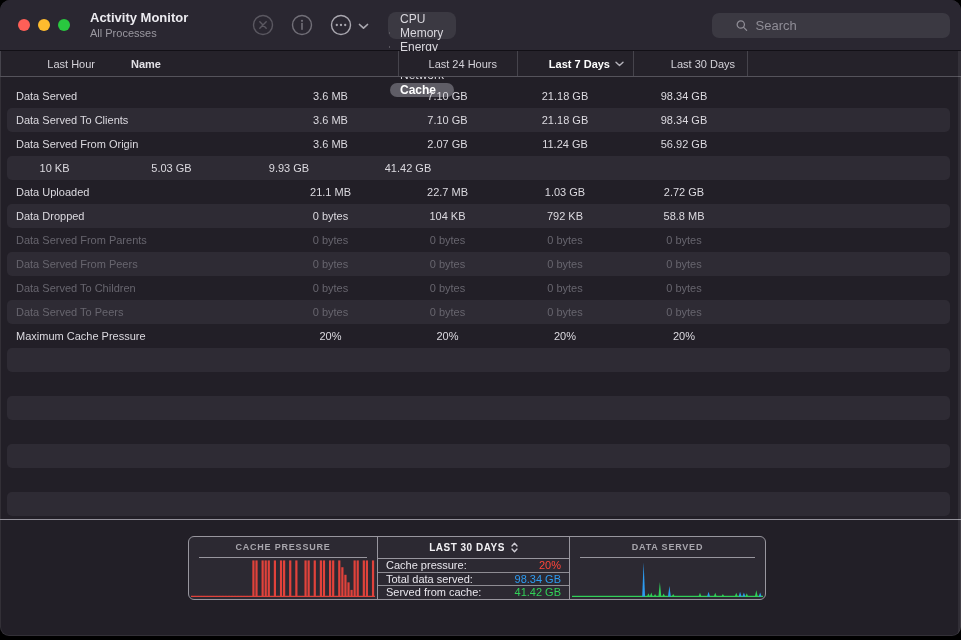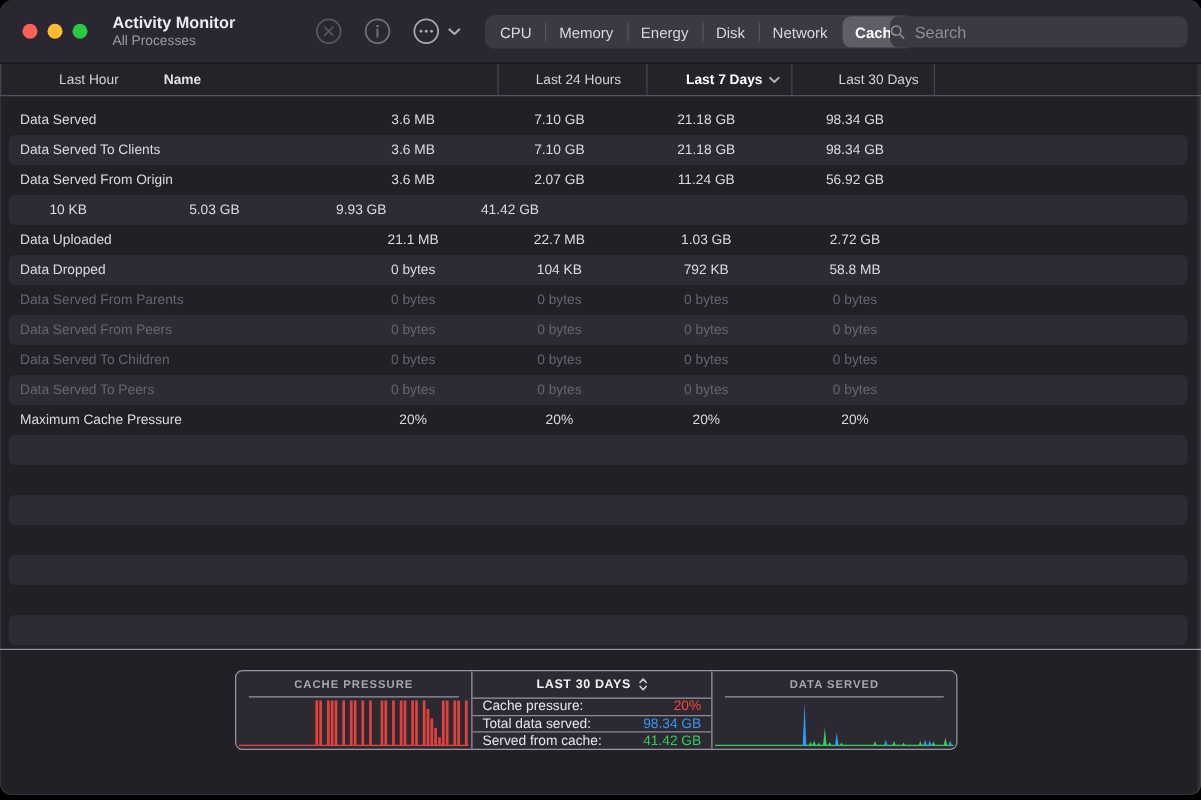--- a/index.html
+++ b/index.html
@@ -16,28 +16,28 @@
   .light.red{background:#ff5f57;}.light.yellow{background:#febc2e;}.light.green{background:#29c83f;}
   .titleblock{position:absolute;left:90px;top:9px;}
   .apptitle{font-size:13px;font-weight:bold;color:#ecebf0;line-height:17px;}
   .subtitle{font-size:11px;color:#9b99a1;line-height:14px;}
   .tb-buttons{position:absolute;left:252px;top:14px;display:flex;align-items:center;}
   .circbtn{width:22px;height:22px;border-radius:50%;display:flex;align-items:center;justify-content:center;}
   .tb-chevron{margin-left:6px;}
 
   
   .segctl{position:absolute;left:388px;top:12px;height:27px;background:#3b3942;border-radius:8px;
-          display:flex;align-items:stretch;padding:0 1px;box-sizing:border-box;}
+          display:flex;align-items:stretch;padding:0 1px;box-sizing:border-box;flex-direction:column;}
   .seg{display:flex;align-items:center;padding:0 11px;font-size:12px;color:#d9d7dd;position:relative;cursor:default;}
   .seg.sep::before{content:"";position:absolute;left:0;top:6px;bottom:6px;width:1px;background:#57555d;}
   .seg.active{background:#5f5d66;border-radius:7px;color:#ffffff;font-weight:bold;margin:1px;padding:0 10px;}
 
   
   .search{position:absolute;left:712px;top:13px;width:238px;height:25px;background:#3b3942;
-          border-radius:7px;display:flex;align-items:center;box-sizing:border-box;padding:0 0;}
+          border-radius:7px;display:flex;align-items:center;box-sizing:border-box;padding:0 24px;}
   .search input{background:transparent;border:none;outline:none;color:#e8e6ec;font-size:13px;
           font-family:"Liberation Sans",sans-serif;width:100%;margin-left:6px;}
   .search input::placeholder{color:#8f8d96;}
 
   
   .thead{position:absolute;left:0;top:51px;width:100%;height:26px;background:#25222a;
          border-bottom:1px solid #55535b;box-sizing:border-box;display:flex;align-items:center;}
   .th{font-size:11px;color:#d4d2d9;box-sizing:border-box;height:100%;display:flex;align-items:center;}
   .th-name{width:283px;padding-left:16px;color:#e2e0e6;font-weight:bold;}
   .thv{justify-content:flex-end;border-left:1px solid #46444c;}
@@ -70,21 +70,21 @@
   .psec.right{flex:1;}
   .gtitle{font-size:9px;font-weight:bold;letter-spacing:.8px;color:#a8a6ad;text-align:center;margin-top:5px;}
   .gline{position:absolute;left:10px;right:10px;top:20px;height:1px;background:#98969e;}
   .graph{position:absolute;left:2px;right:2px;top:21px;bottom:2px;}
   .graph svg{width:100%;height:100%;display:block;}
 
   .midtitle{height:21px;display:flex;align-items:center;justify-content:center;gap:6px;
             border-bottom:1px solid #98969e;}
   .midtitle span{font-size:10px;font-weight:bold;letter-spacing:.5px;color:#f2f1f4;}
   .updown{display:flex;}
-  .statrow{flex:1;display:flex;align-items:center;justify-content:space-between;
+  .statrow{flex:1;display:flex;justify-content:space-between;
            padding:0 8px;border-bottom:1px solid #8e8c93;}
   .statrow:last-child{border-bottom:none;}
   .statlabel{font-size:11px;color:#e8e6ec;}
   .statvalue{font-size:11px;}
 </style>
 </head>
 <body>
 
 <div class="window">
 

